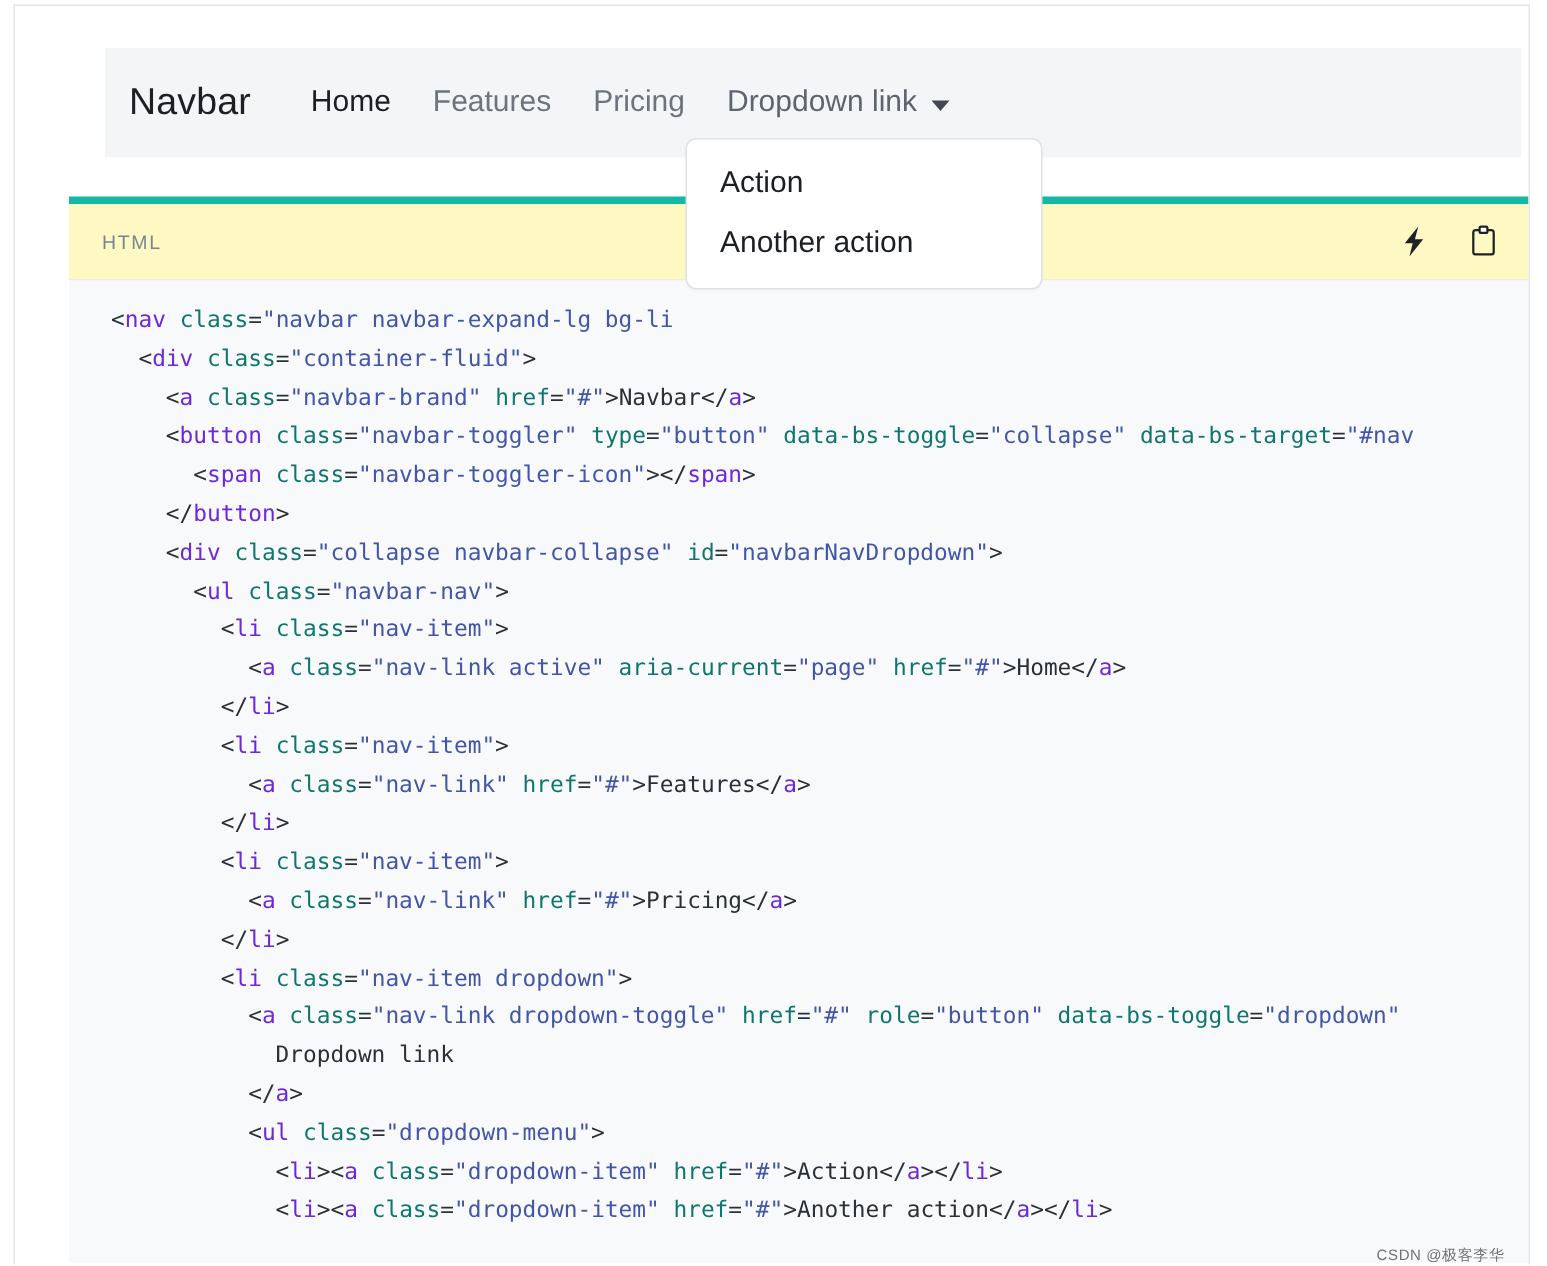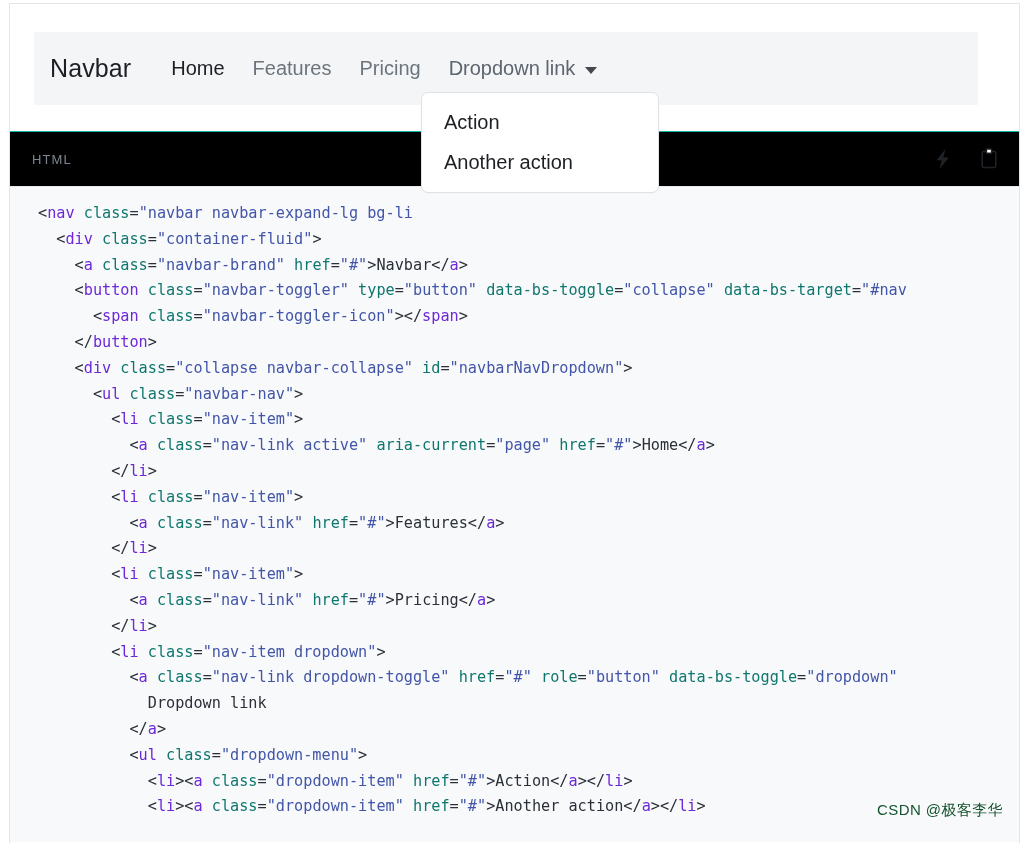--- a/index.html
+++ b/index.html
@@ -20,20 +20,21 @@
     position: absolute;
     left: 9px;
     top: 3px;
     width: 1011px;
     height: 840px;
     background: #ffffff;
     border: 1px solid #e3e5e8;
     border-bottom: none;
     box-sizing: border-box;
     overflow: hidden;
+    padding-left: 36px;
   }
 
   
   .preview {
     position: relative;
     height: 127px;
     background: #ffffff;
     box-sizing: border-box;
   }
   .navbar {
@@ -116,22 +117,22 @@
     padding: 6px 22px;
     line-height: 28px;
     white-space: nowrap;
     text-decoration: none;
   }
 
   
   .code-toolbar {
     position: relative;
     height: 56px;
-    background: #000000;
-    border-top: 1px solid #14b8a6;
+    background: #fef9c3;
+    border-top: 5px solid #14b8a6;
     border-bottom: 1px solid #e9ebee;
     display: flex;
     align-items: center;
     padding: 0 18px 0 22px;
     box-sizing: border-box;
   }
   .lang-label {
     font-size: 13px;
     color: #7d8591;
     letter-spacing: 1.1px;
@@ -173,23 +174,23 @@
   .t-tag   { color: #6d28d9; }
   .t-attr  { color: #0f766e; }
   .t-val   { color: #4255a8; }
   .t-punc  { color: #2b3038; }
   .t-text  { color: #2b3038; }
 
   
   .watermark {
     position: absolute;
     right: 28px;
-    bottom: 24px;
-    font-size: 15px;
-    color: #14532d;
+    bottom: 0;
+    font-size: 10px;
+    color: #737373;
     letter-spacing: 0.4px;
     white-space: nowrap;
     z-index: 60;
   }
 </style>
 </head>
 <body>
 
 <div class="page">
 

